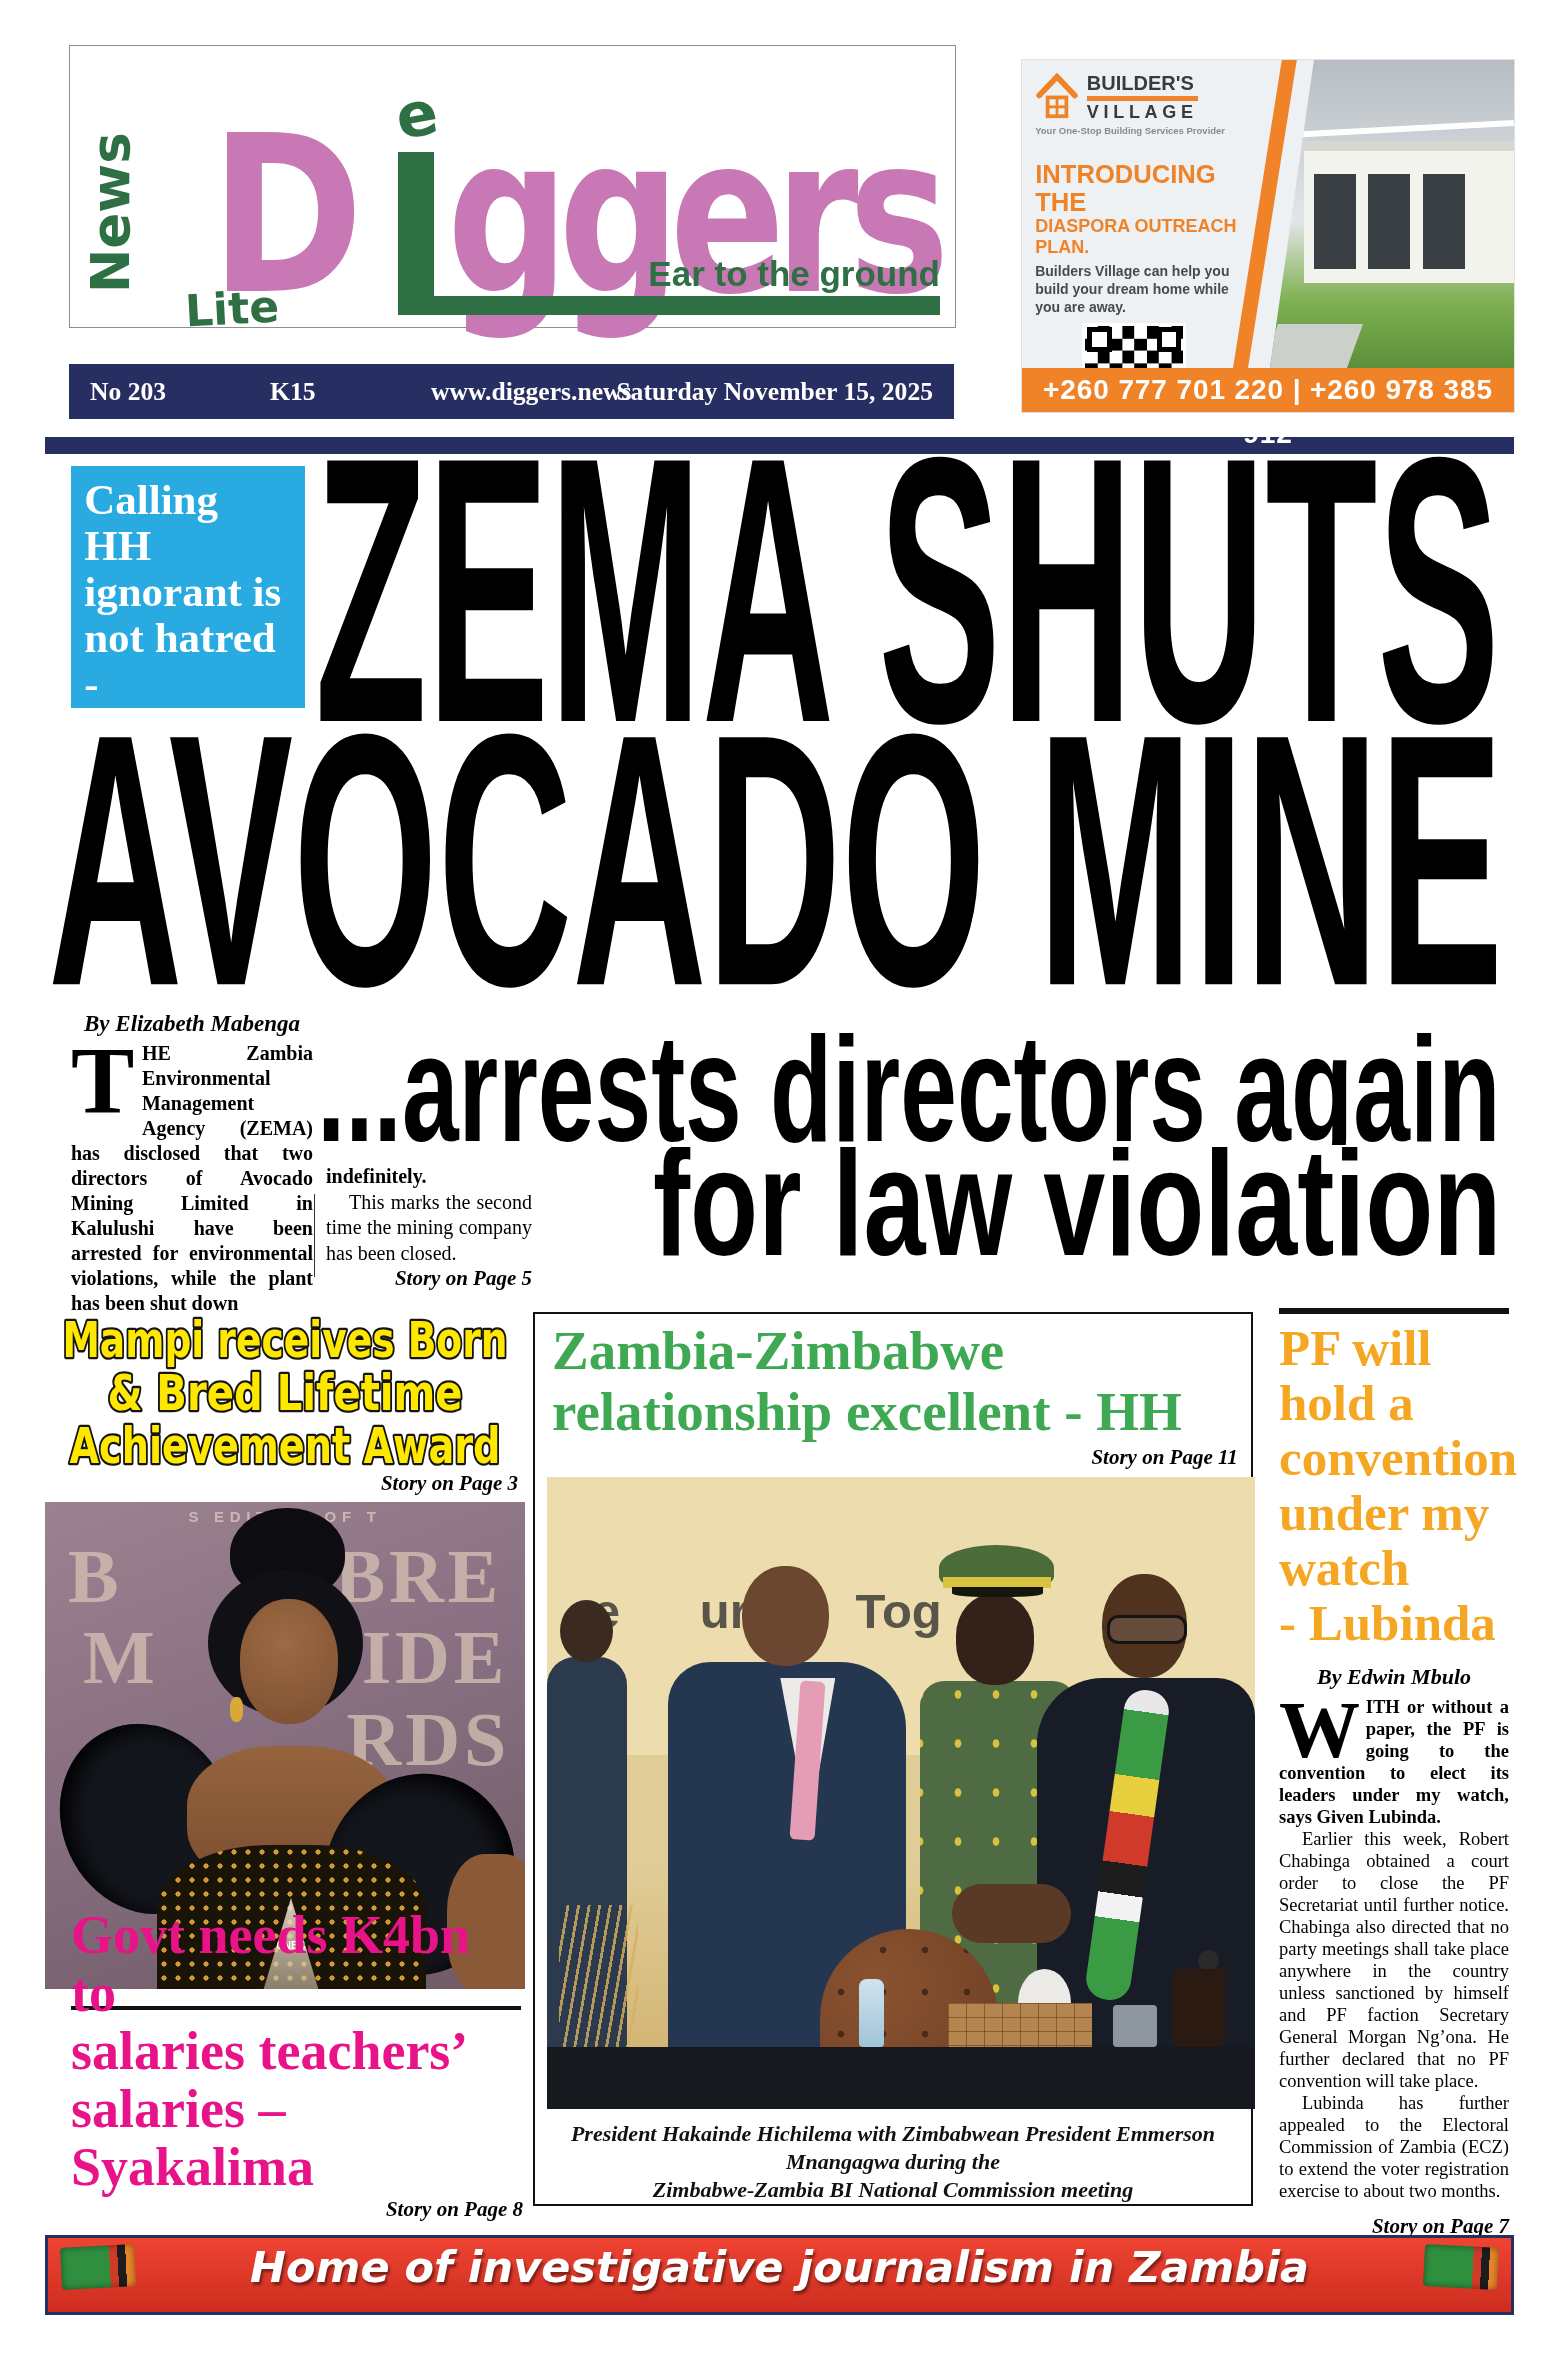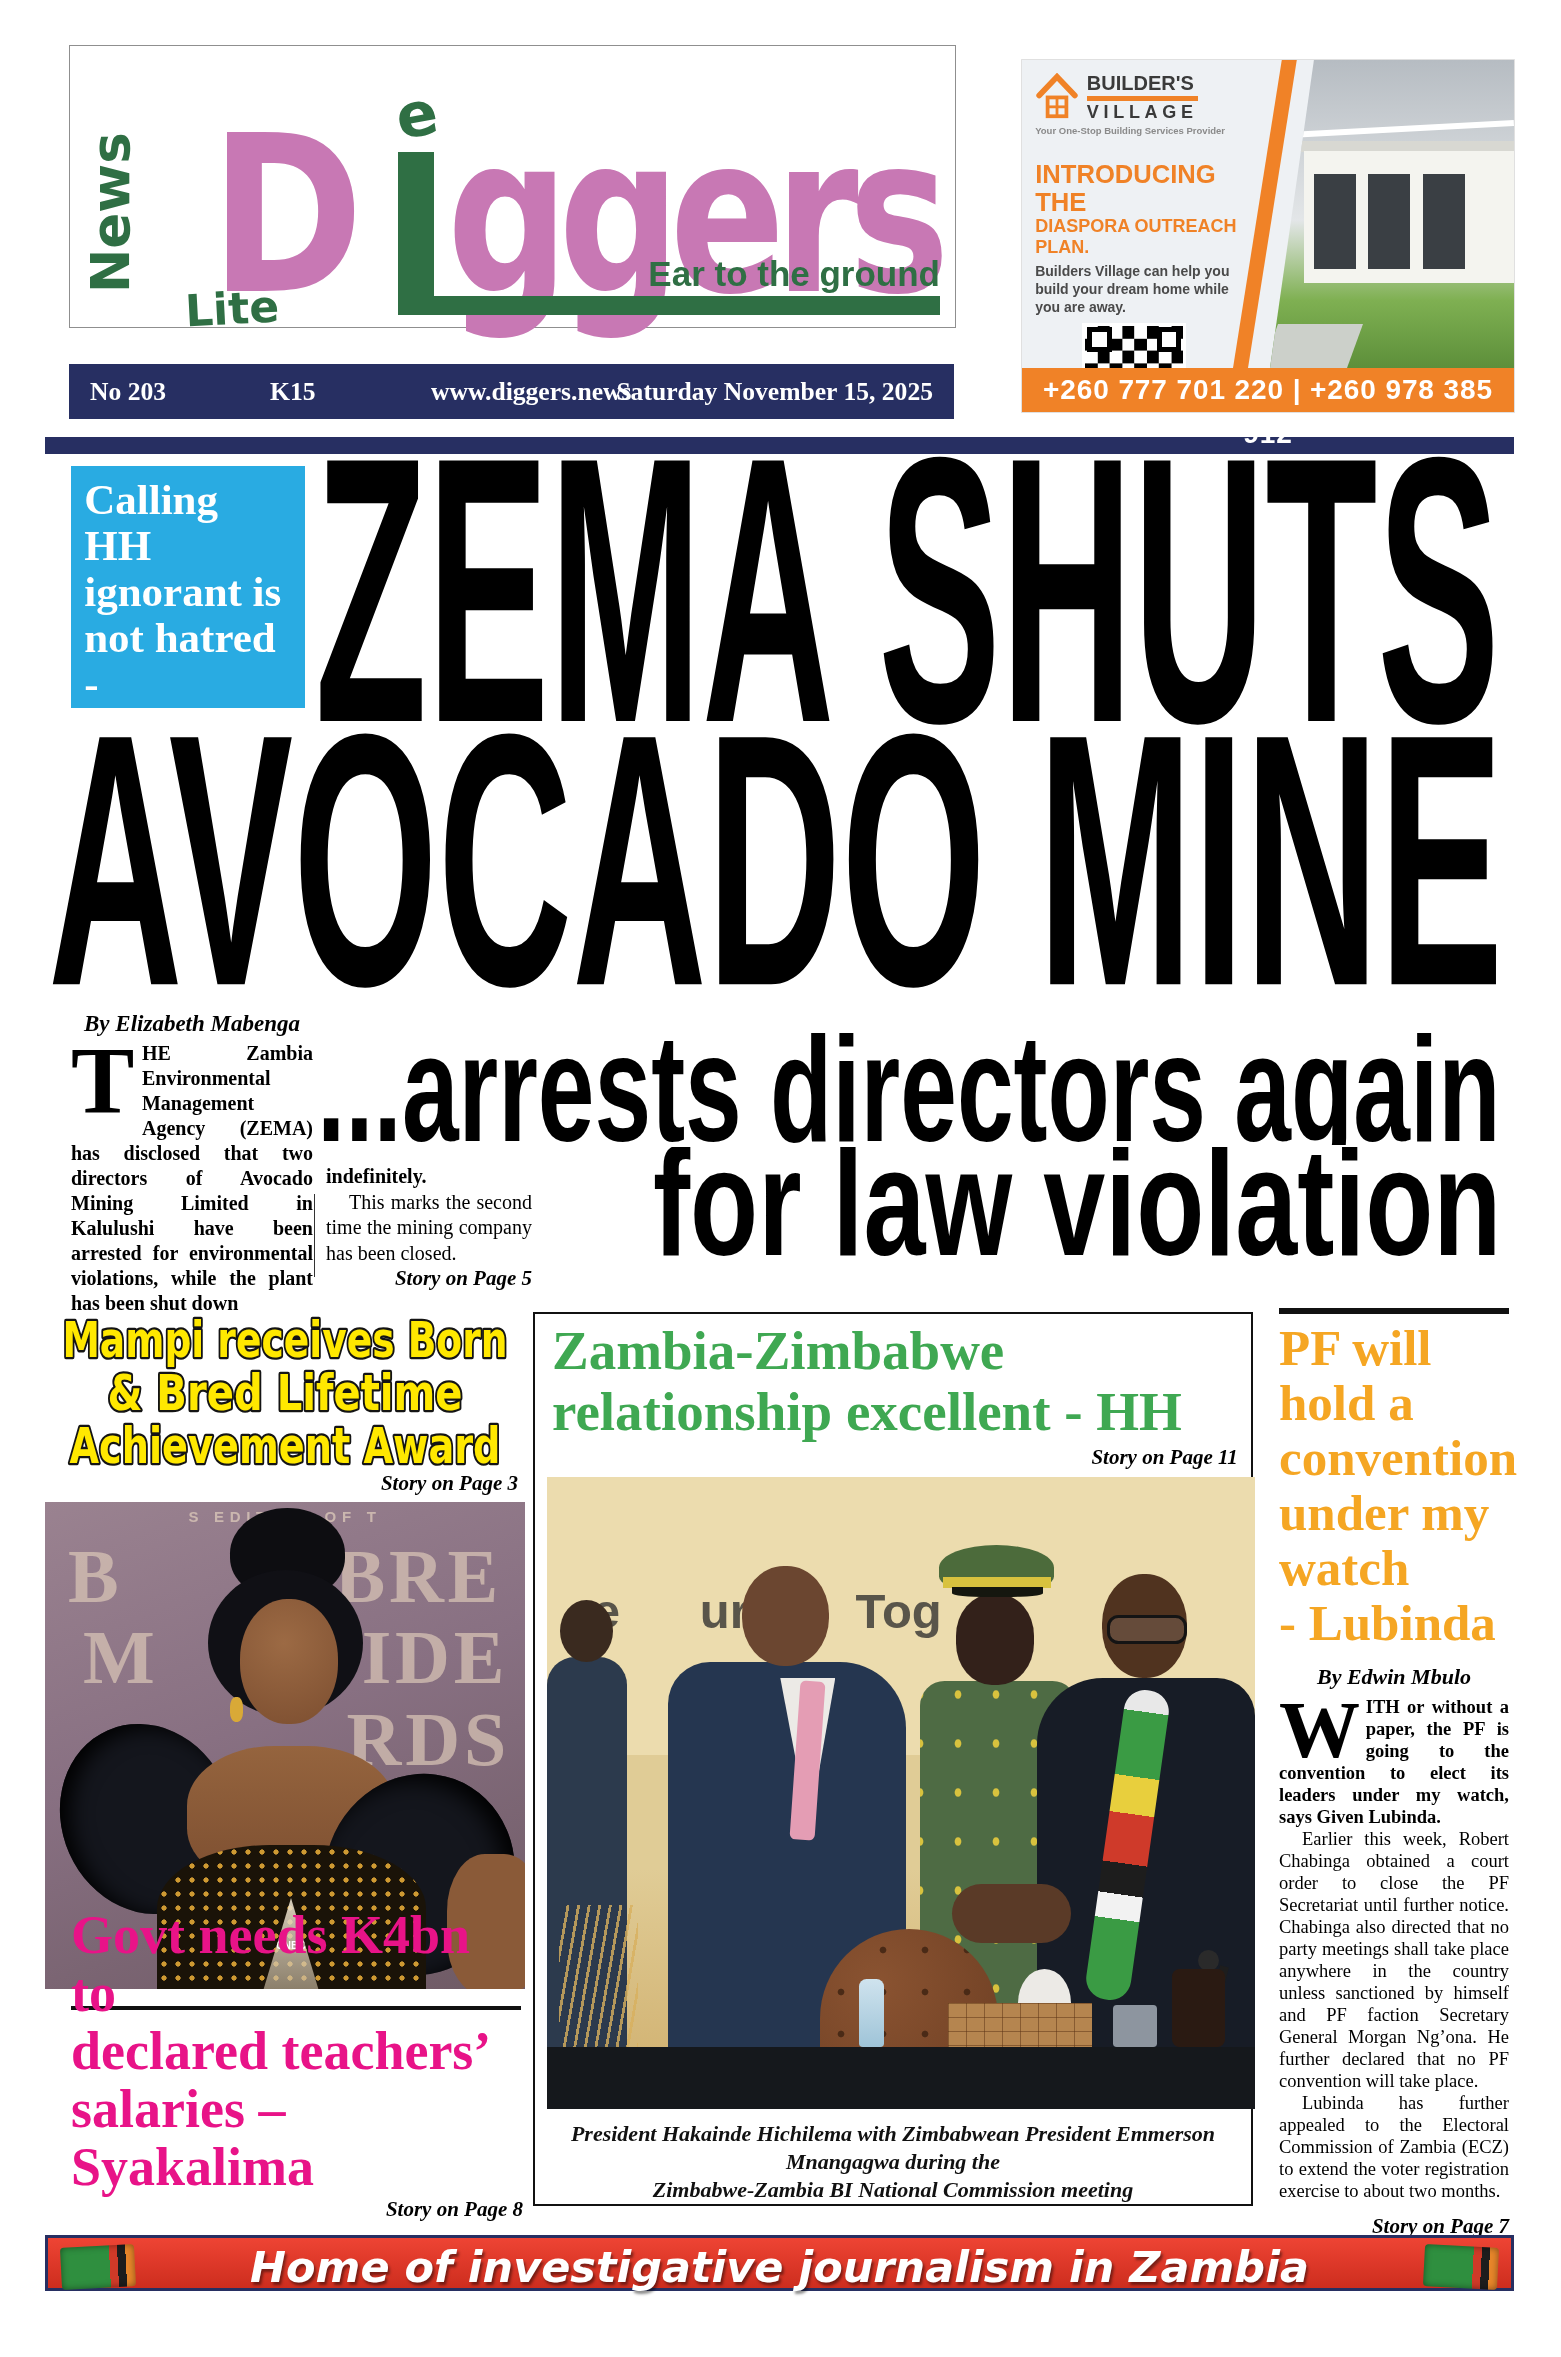--- a/index.html
+++ b/index.html
@@ -171,21 +171,21 @@
   .pf-rule{height:5.7px;background:#111;}
   .pf-head{font:bold 51px/55px "Liberation Serif",serif;color:#f5a623;margin-top:7.6px;}
   .pf-byline{font:bold italic 22px "Liberation Serif",serif;text-align:center;margin-top:13.2px;}
   .pf-body{font:18.5px/22px "Liberation Serif",serif;text-align:justify;margin-top:5.7px;}
   .pf-body .intro{font-weight:bold;margin:0;}
   .pf-body .ind{text-indent:23px;margin:0;}
   .pf-drop{float:left;font-weight:bold;font-size:81px;line-height:61px;margin:3.8px 5.7px 0 0;}
   .pf-ref{margin-top:11.4px;}
 
   
-  .footer{left:45px;top:2235px;width:1469px;height:56px;border:3.8px solid #272f62;box-sizing:border-box;
+  .footer{left:45px;top:2235px;width:1469px;height:80px;border:3.8px solid #272f62;box-sizing:border-box;
           background:linear-gradient(#ee4434,#cd2d1e);padding-left:24px;}
   .footer-text{position:absolute;left:0;right:0;top:3.8px;text-align:center;color:#fff;
                font:bold italic 43px "DejaVu Sans",sans-serif;text-shadow:1.9px 2.8px 2.8px rgba(0,0,0,.45);}
   .flag{position:absolute;top:7.6px;width:74px;height:42px;border-radius:3.8px;
         background:linear-gradient(90deg,#2f8f3f 0 66%,#d03a28 66% 77%,#1d1d1d 77% 88%,#e8862a 88% 100%);
         box-shadow:inset 0 0 7.6px rgba(0,0,0,.45);}
   .flag.left{left:13.2px;transform:rotate(-3deg);} .flag.right{right:13.2px;transform:rotate(3deg);}
 
   .green-head{font:bold 55px/61px "Liberation Serif",serif;color:#3fa852;}
 </style>
@@ -310,21 +310,21 @@
     <div class="mp-arm"></div>
     <div class="mp-bodice"></div>
     <div class="mp-trophy">
       <span>CNBC</span>
     </div>
   </div>
 
   <div class="abs govt-rule"></div>
   <div class="abs govt-head">
     <div>Govt needs K4bn to</div>
-    <div>declared teachers’</div>
+    <div>salaries teachers’</div>
     <div>salaries – Syakalima</div>
   </div>
   <div class="abs page-ref govt-ref">Story on Page 8</div>
 
   <div class="abs summit-box">
     <div class="summit-head green-head">
       <div>Zambia-Zimbabwe</div>
       <div>relationship excellent - HH</div>
     </div>
     <div class="page-ref summit-ref">Story on Page 11</div>

